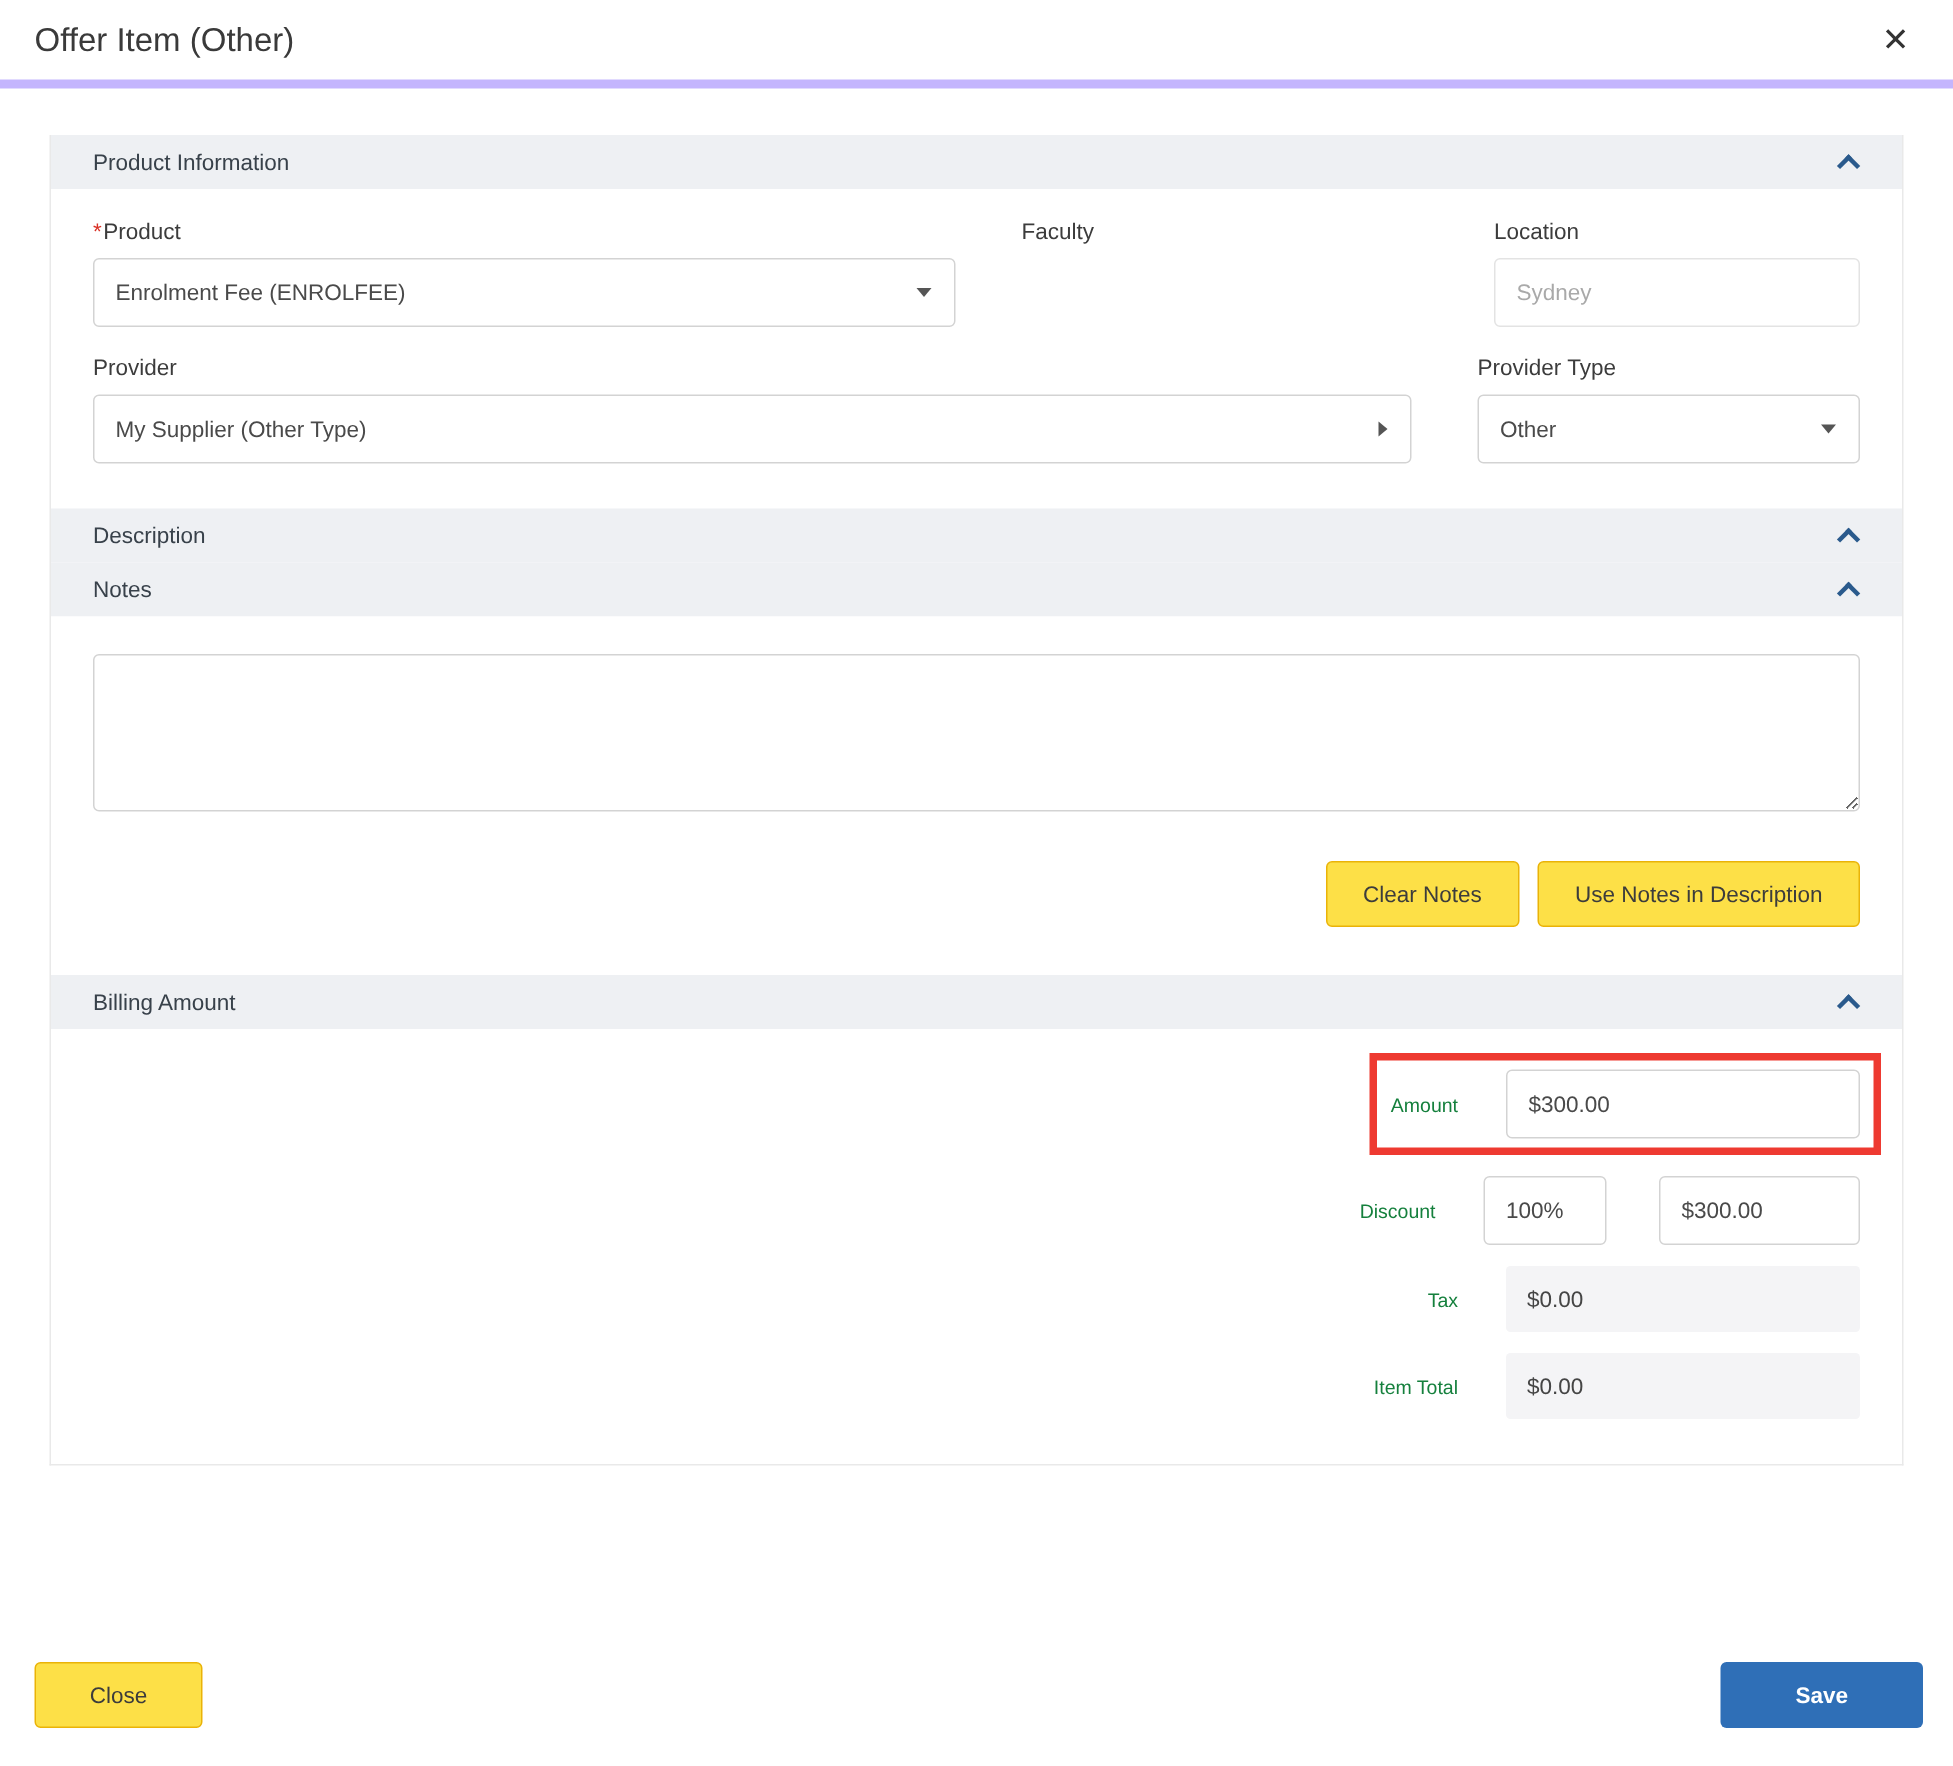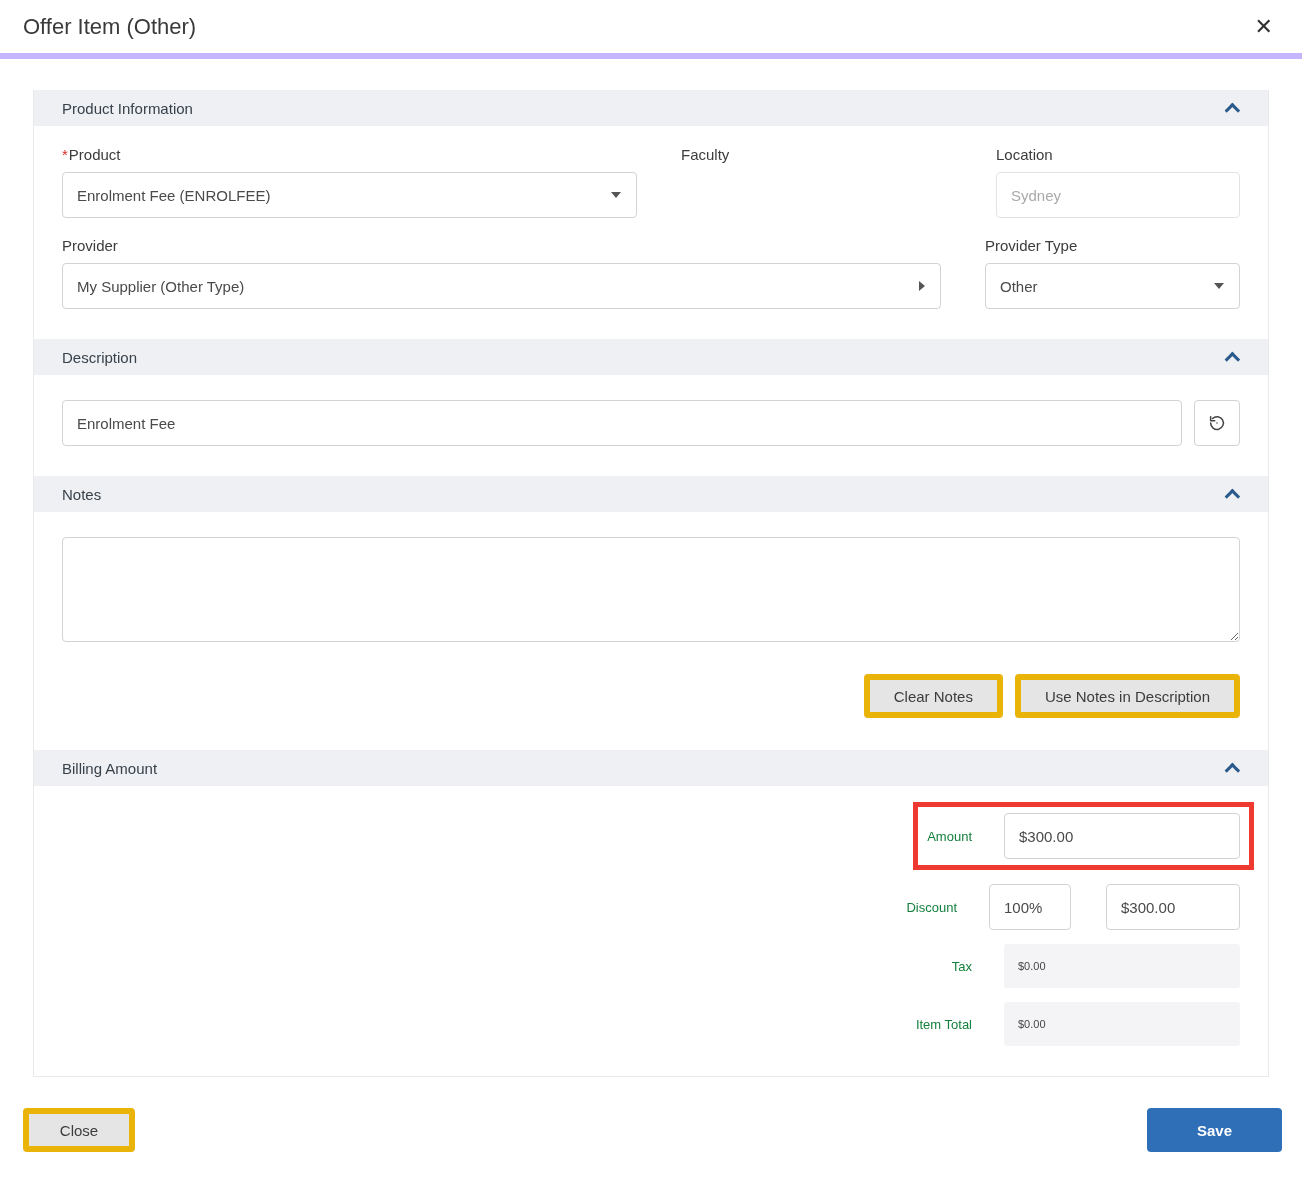--- a/index.html
+++ b/index.html
@@ -84,34 +84,34 @@
 
   
   .notes-content { padding:25px 28px 32px; background:#fff; }
   .notes-textarea {
     width:100%; height:105px; border:1px solid #d3d3d3; border-radius:4px;
     resize:both; padding:10px 14px; font-family:inherit; font-size:15px;
     color:#4a4a4a; outline:none;
   }
   .notes-buttons { display:flex; justify-content:flex-end; gap:12px; margin-top:28px; }
   .btn {
-    height:44px; padding:0 24px; border:6px solid #eab308; border-radius:4px;
-    background:#e5e5e5; font-size:15px; color:#3c3c3c; font-family:inherit; cursor:pointer;
+    height:44px; padding:0 24px; border:1px solid #eab308; border-radius:4px;
+    background:#fde047; font-size:15px; color:#3c3c3c; font-family:inherit; cursor:pointer;
   }
 
   
   .billing-content { padding:16px 28px 30px; background:#fff; }
   .b-row { display:flex; justify-content:flex-end; align-items:center; margin-bottom:14px; }
   .b-label { font-size:13px; color:#15803d; margin-right:32px; white-space:nowrap; }
   .amt-input { width:236px; }
   .pct-input { width:82px; margin-right:35px; }
   .disc-input { width:134px; }
   .ro-box {
     width:236px; height:44px; background:#f4f4f6; border-radius:3px;
-    display:flex; align-items:center; padding:0 14px; font-size:11px; color:#454545;
+    display:flex; align-items:center; padding:0 14px; font-size:15px; color:#454545;
   }
   .annotation {
     display:flex; align-items:center;
     border:5px solid #ee3a31; padding:6px 9px; margin-right:-14px;
   }
   .annotation .b-label { margin-right:32px; }
   .annotation .amt-input { width:236px; }
 
   
   .modal-footer {
@@ -170,32 +170,20 @@
           <span class="caret-down"></span>
         </div>
       </div>
     </div>
   </div>
 
   <div class="section-header">
     <span>Description</span>
     <span class="chevron-up"></span>
   </div>
-  <div class="desc-content">
-    <div class="select-wrap">
-      <input class="ctl" value="Enrolment Fee" style="">
-    </div>
-    <div class="icon-btn">
-      <svg width="18" height="18" viewBox="0 0 24 24" fill="none" stroke="#444" stroke-width="2" stroke-linecap="round" stroke-linejoin="round">
-        <path d="M3.5 12a8.5 8.5 0 1 0 2.6-6.1"></path>
-        <polyline points="3.5 3.5 3.5 9 9 9"></polyline>
-        <circle cx="12" cy="12" r="1" fill="#444" stroke="none"></circle>
-      </svg>
-    </div>
-  </div>
 
   <div class="section-header">
     <span>Notes</span>
     <span class="chevron-up"></span>
   </div>
   <div class="notes-content">
     <textarea class="notes-textarea" value="" style=""></textarea>
     <div class="notes-buttons">
       <button class="btn">Clear Notes</button>
       <button class="btn">Use Notes in Description</button>

